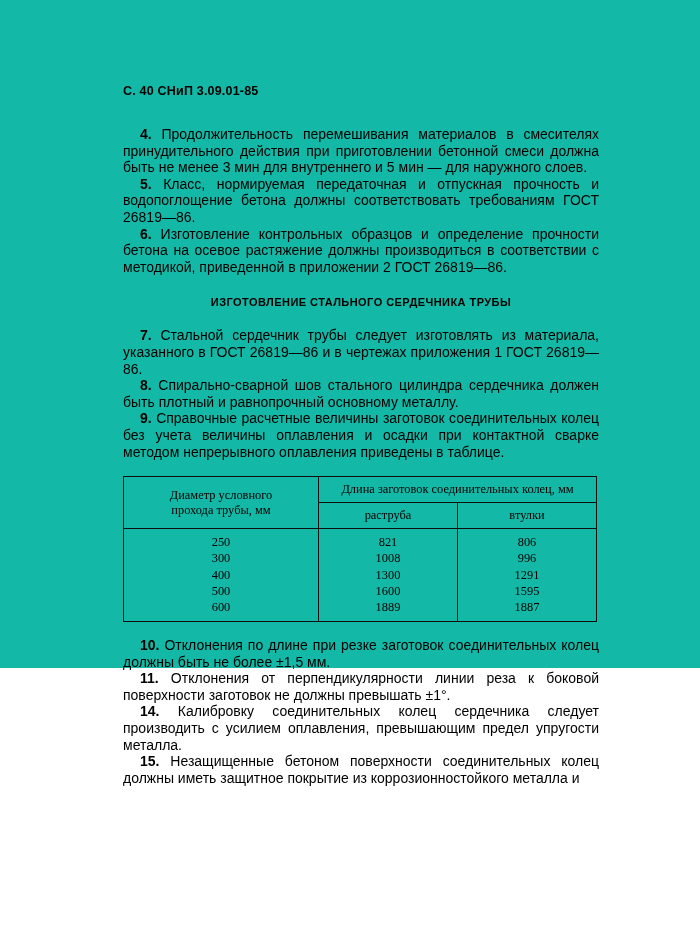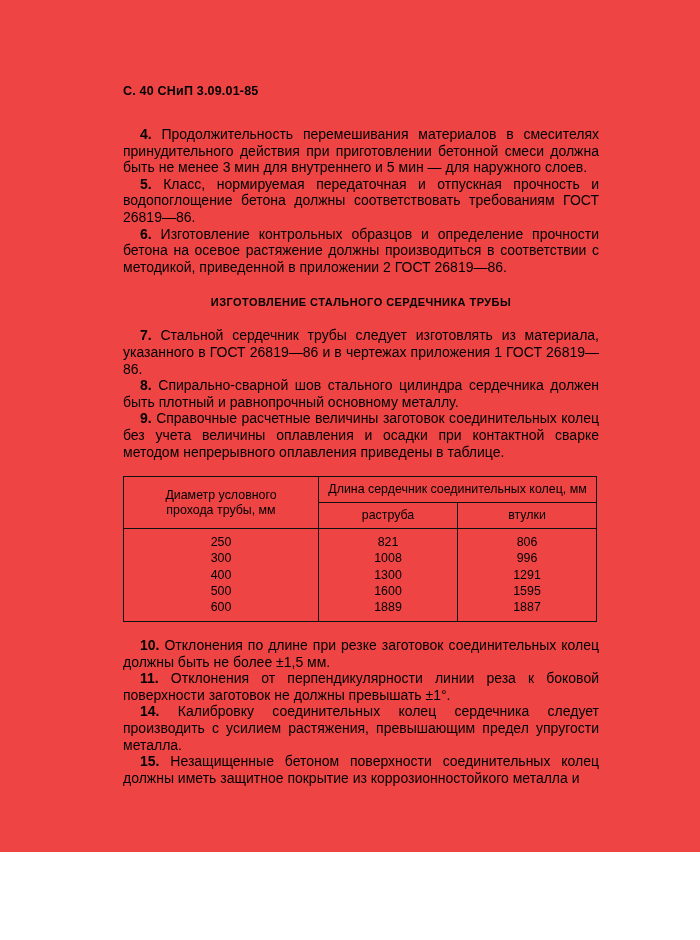--- a/index.html
+++ b/index.html
@@ -11,22 +11,22 @@
     height: 940px;
     background: #ffffff;
     font-family: "Liberation Sans", "DejaVu Sans", sans-serif;
     color: #000000;
     overflow: hidden;
   }
 
   .page {
     position: relative;
     width: 700px;
-    height: 852px;
-    background: #ef4444;
+    height: 668px;
+    background: #14b8a6;
   }
 
   .content {
     position: absolute;
     left: 123px;
     top: 84px;
     width: 476px;
   }
 
   
@@ -65,20 +65,21 @@
     font-weight: bold;
     letter-spacing: 0.45px;
     text-align: center;
     margin: 21px 0 19px 0;
     text-transform: uppercase;
   }
 
   
   .tbl-wrap {
     margin: 16px 0 15px 0;
+    font-family: Liberation Serif, serif;
   }
   table.spec {
     border-collapse: collapse;
     width: 474px;
     table-layout: fixed;
     font-size: 12.4px;
   }
   table.spec th,
   table.spec td {
     border: 1px solid #101010;
@@ -125,21 +126,21 @@
 
     <p class="para"><span class="indent"></span><span class="num">8.</span> <span>Спирально-сварной шов стального цилиндра сердечника должен быть плотный и равнопрочный основному металлу.</span></p>
 
     <p class="para"><span class="indent"></span><span class="num">9.</span> <span>Справочные расчетные величины заготовок соединительных колец без учета величины оплавления и осадки при контактной сварке методом непрерывного оплавления приведены в таблице.</span></p>
 
     <div class="tbl-wrap">
       <table class="spec">
         <thead>
           <tr>
             <th class="col-dn" rowspan="2"><span>Диаметр условного</span><br><span>прохода трубы, мм</span></th>
-            <th colspan="2">Длина сердечник соединительных колец, мм</th>
+            <th colspan="2">Длина заготовок соединительных колец, мм</th>
           </tr>
           <tr>
             <th class="col-r">раструба</th>
             <th class="col-v">втулки</th>
           </tr>
         </thead>
         <tbody>
           <tr>
             <td class="cell">
               <span class="val">250</span>
@@ -166,18 +167,18 @@
         </tbody>
       </table>
     </div>
 
     <p class="para"><span class="indent"></span><span class="num">10.</span> <span>Отклонения по длине при резке заготовок соединительных колец должны быть не более ±1,5 мм.</span></p>
 
     <p class="para"><span class="indent"></span><span class="num">11.</span> <span>Отклонения от перпендикулярности линии реза к боковой поверхности заготовок не должны превышать ±1°.</span></p>
 
 
 
-    <p class="para"><span class="indent"></span><span class="num">14.</span> <span>Калибровку соединительных колец сердечника следует производить с усилием растяжения, превышающим предел упругости металла.</span></p>
+    <p class="para"><span class="indent"></span><span class="num">14.</span> <span>Калибровку соединительных колец сердечника следует производить с усилием оплавления, превышающим предел упругости металла.</span></p>
 
     <p class="para"><span class="indent"></span><span class="num">15.</span> <span>Незащищенные бетоном поверхности соединительных колец должны иметь защитное покрытие из коррозионностойкого металла и</span></p>
 
   </div>
 </div>
 
 </body></html>

